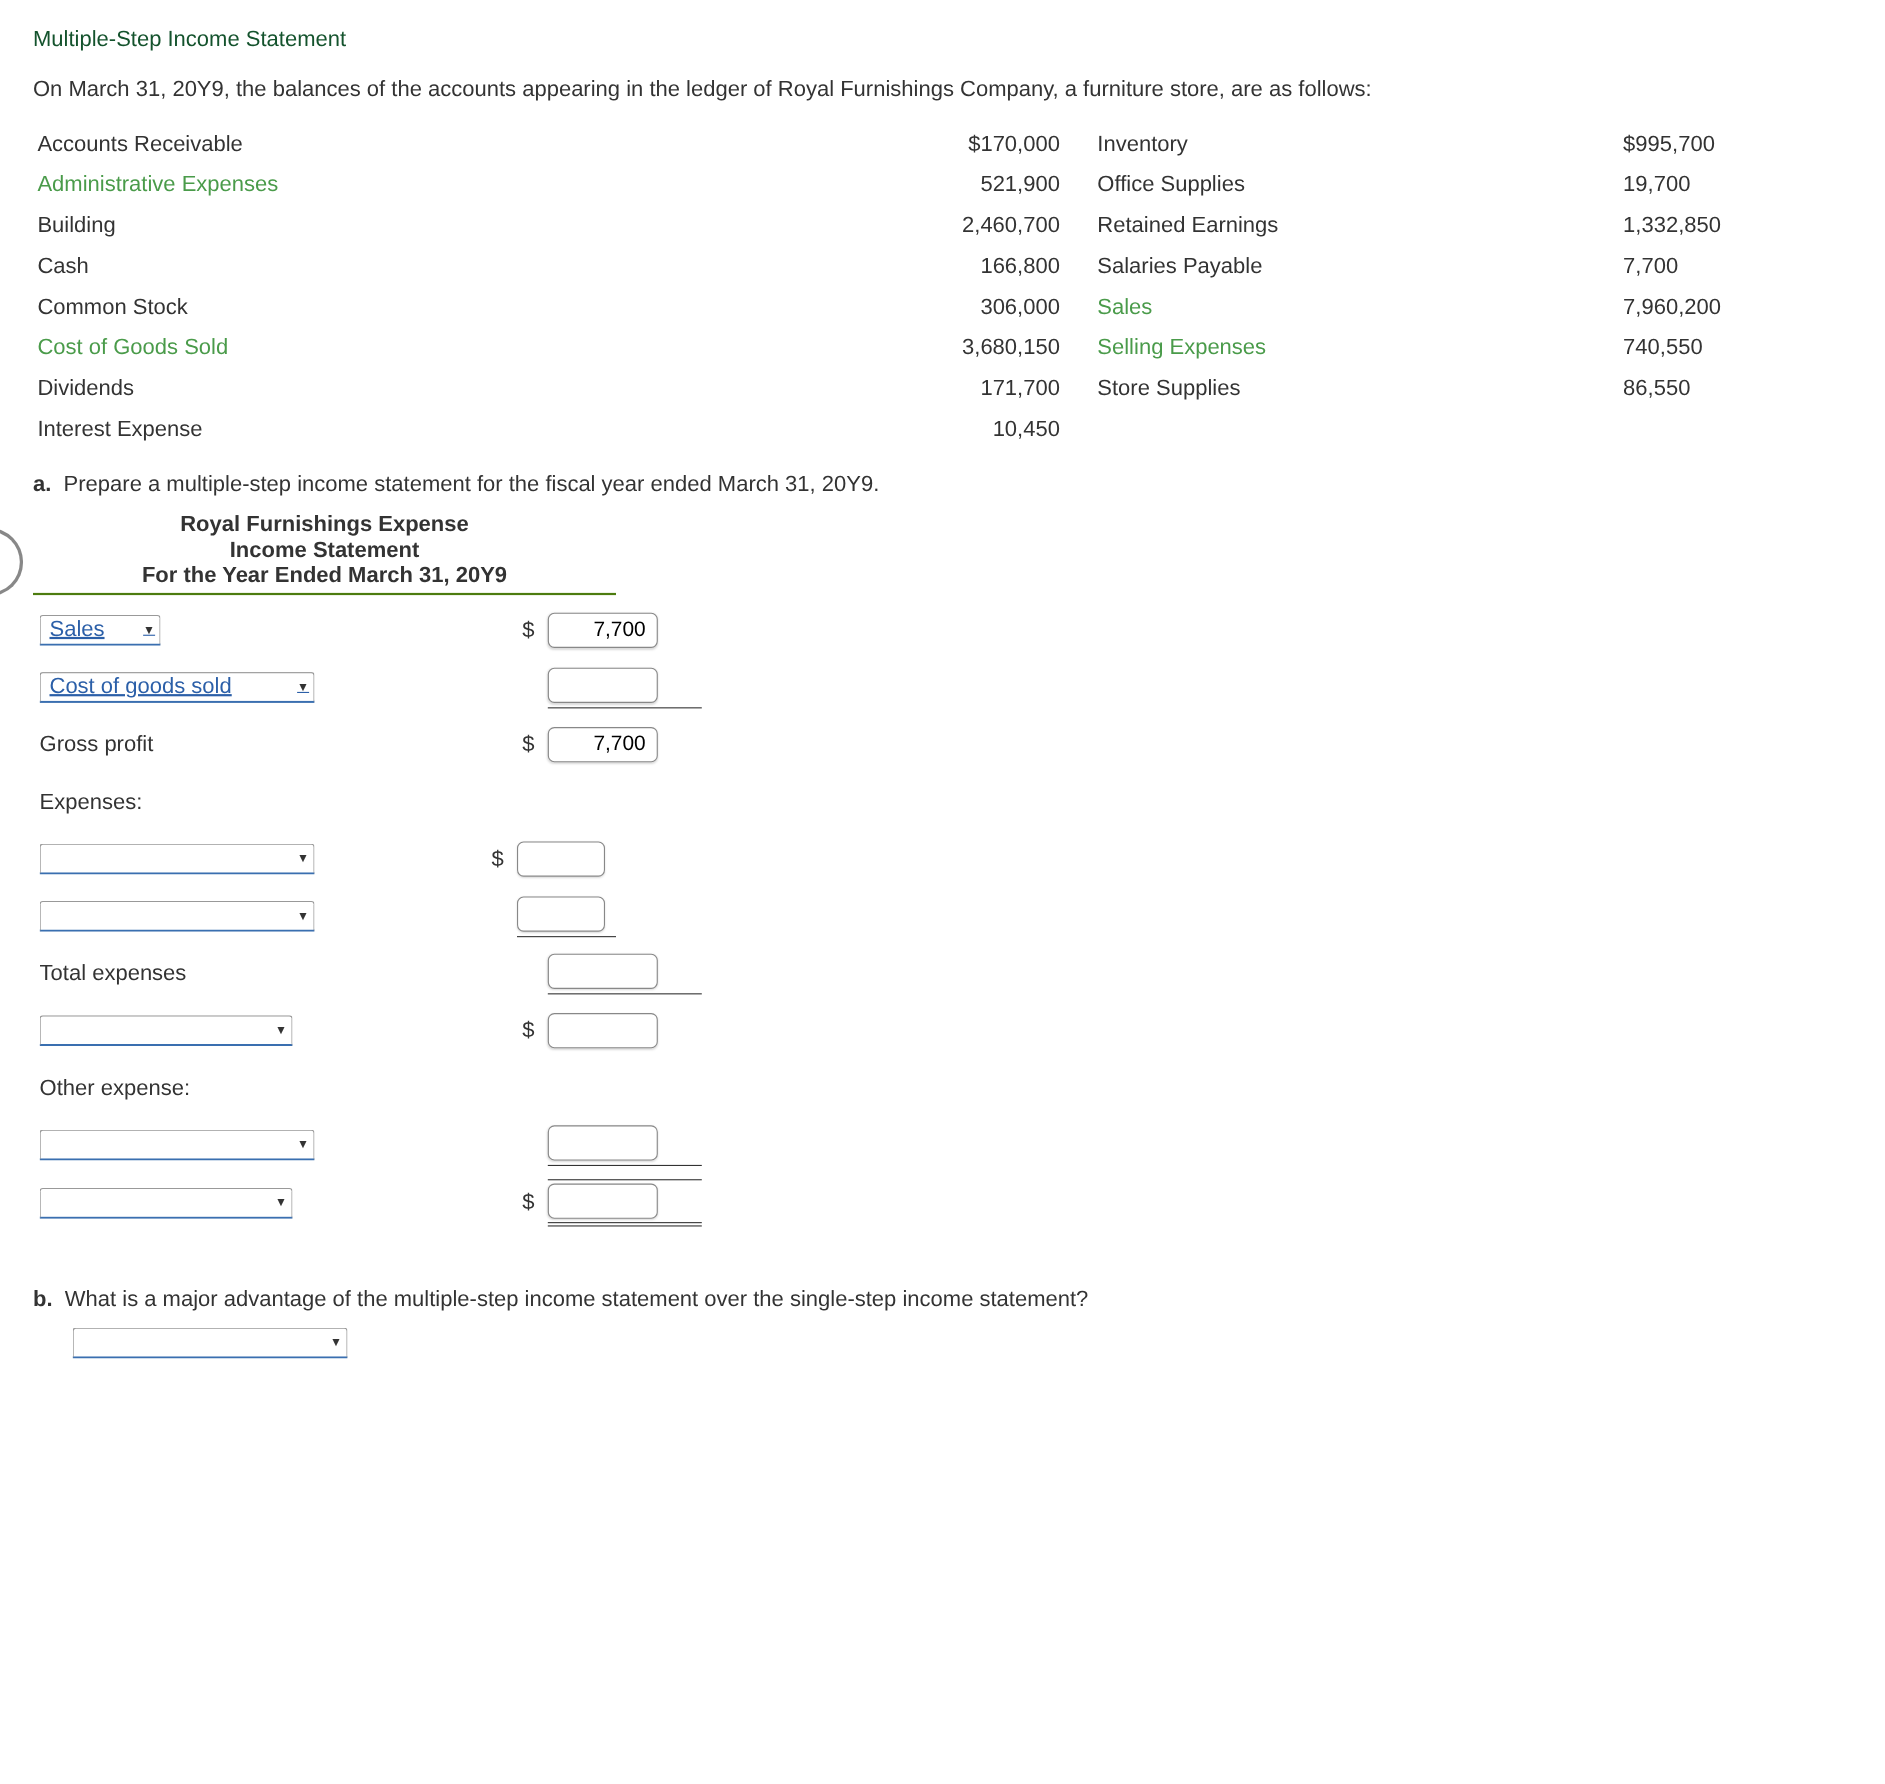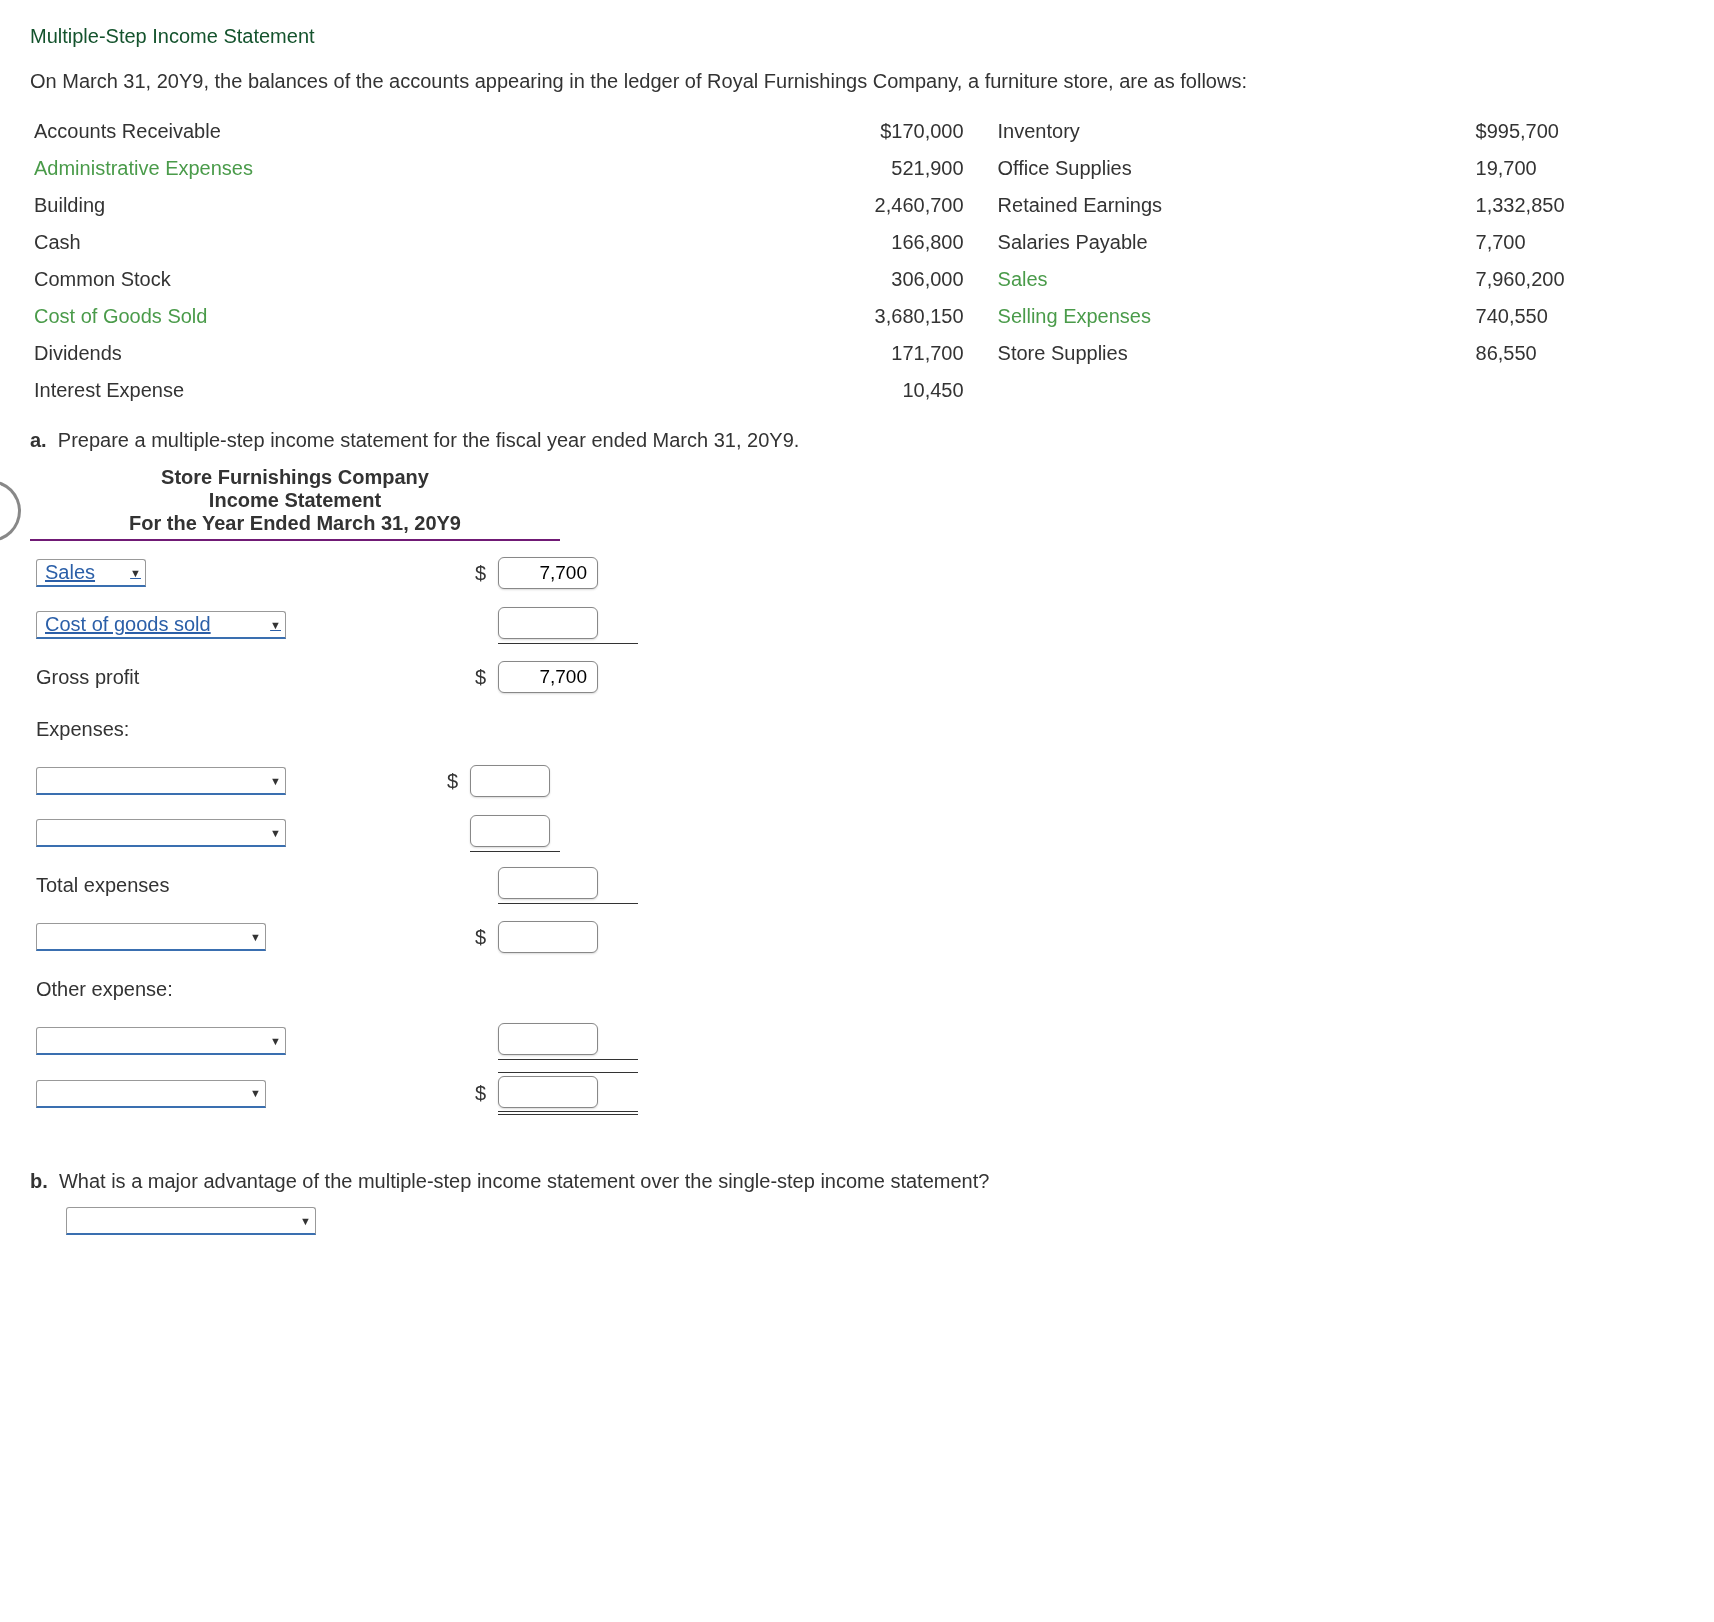--- a/index.html
+++ b/index.html
@@ -30,21 +30,21 @@
     vertical-align: top;
   }
   table.ledger td.label1 { width: 560px; }
   table.ledger td.val1 { width: 160px; text-align: right; padding-right: 30px;}
   table.ledger td.label2 { width: 370px; }
   table.ledger td.val2 { width: 160px; text-align: left; }
   .green { color: #4a9b4a; }
   .question { margin-top: 16px; margin-bottom: 14px; }
   .bold { font-weight: bold; }
   .stmt-header { text-align: center; font-weight: bold; width: 530px; }
-  .stmt-header .underline { border-bottom: 2px solid #701a75; padding-bottom: 4px; margin-bottom: 6px;}
+  .stmt-header .underline { border-bottom: 2px solid #4d7c0f; padding-bottom: 4px; margin-bottom: 6px;}
   table.stmt {
     border-collapse: collapse;
   }
   table.stmt td {
     padding: 5px 6px;
     vertical-align: middle;
     height: 42px;
   }
   td.indent1 { padding-left: 36px; }
   td.indent2 { padding-left: 76px; }
@@ -168,21 +168,21 @@
       </tr>
     </tbody>
 </table>
 
 <div class="question">
   <span class="bold">a.</span>
   &nbsp;<span>Prepare a multiple-step income statement for the fiscal year ended March 31, 20Y9.</span>
 </div>
 
 <div class="stmt-header">
-  <div>Store Furnishings Company</div>
+  <div>Royal Furnishings Expense</div>
   <div>Income Statement</div>
   <div class="underline">For the Year Ended March 31, 20Y9</div>
 </div>
 
 <table class="stmt">
   <tbody>
       <tr>
     <td style="width:320px;">
       <span class="dropdown link-style" style="width:110px;">
         <span>Sales</span>

